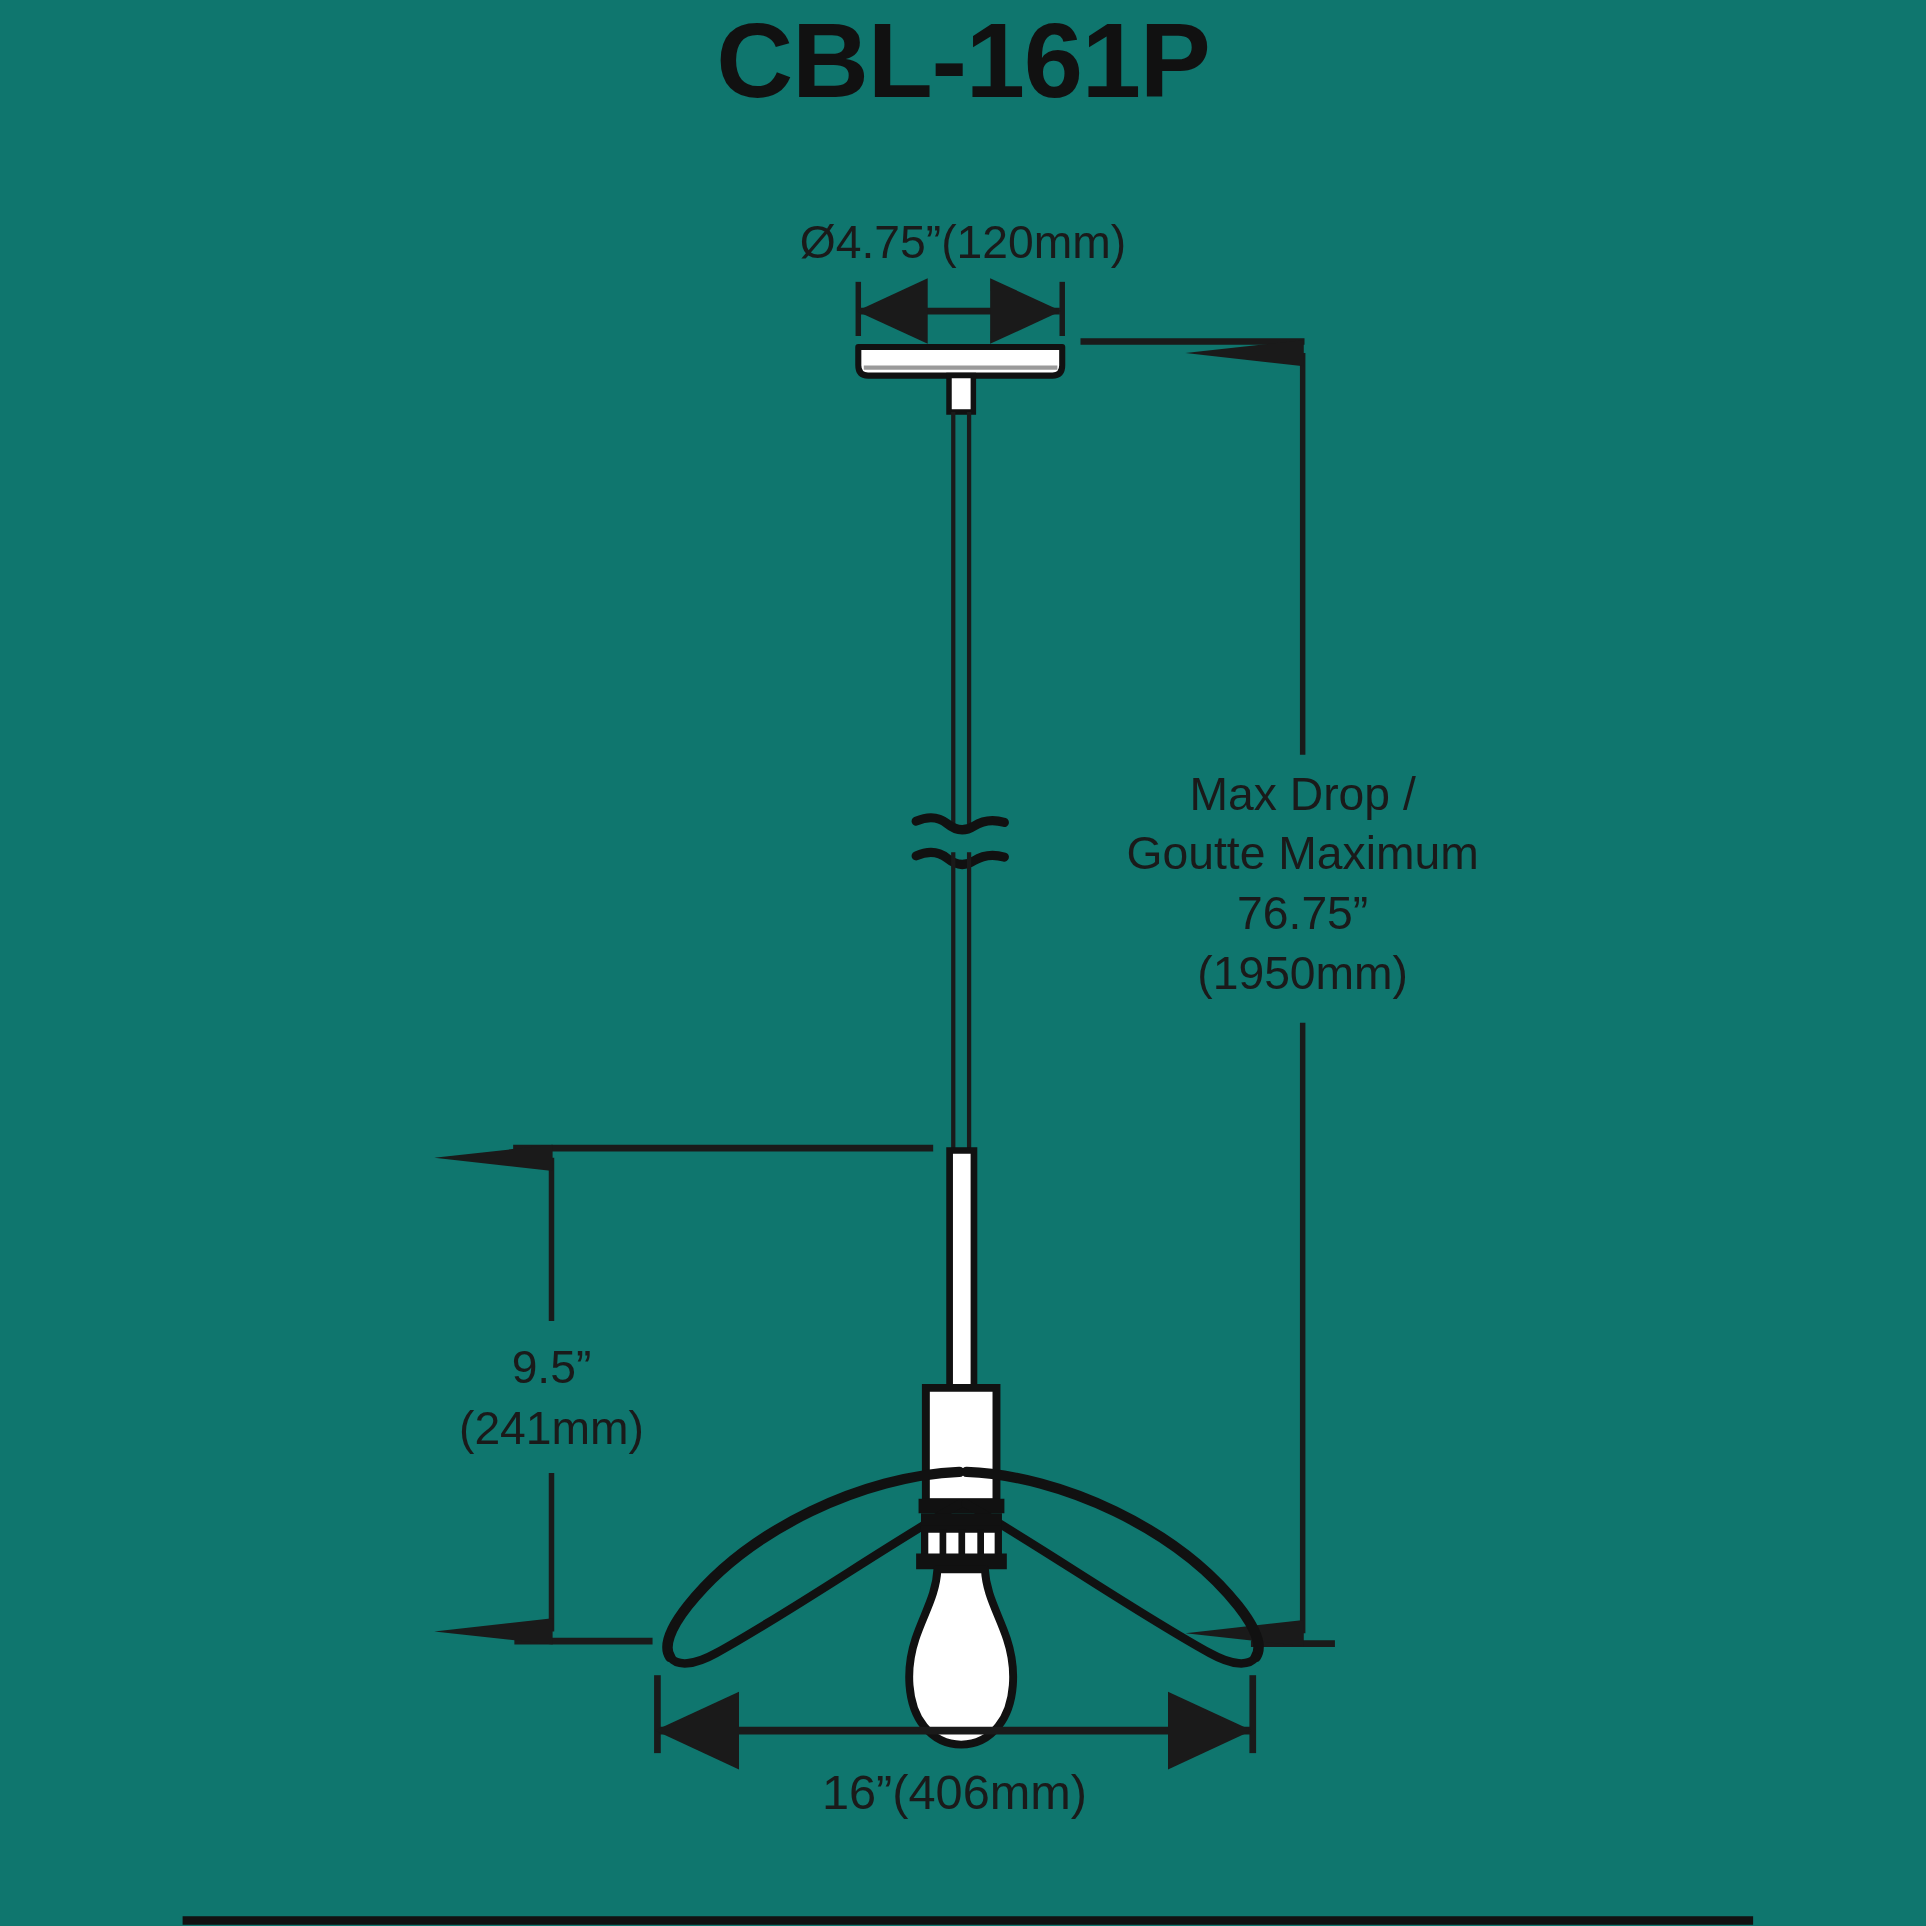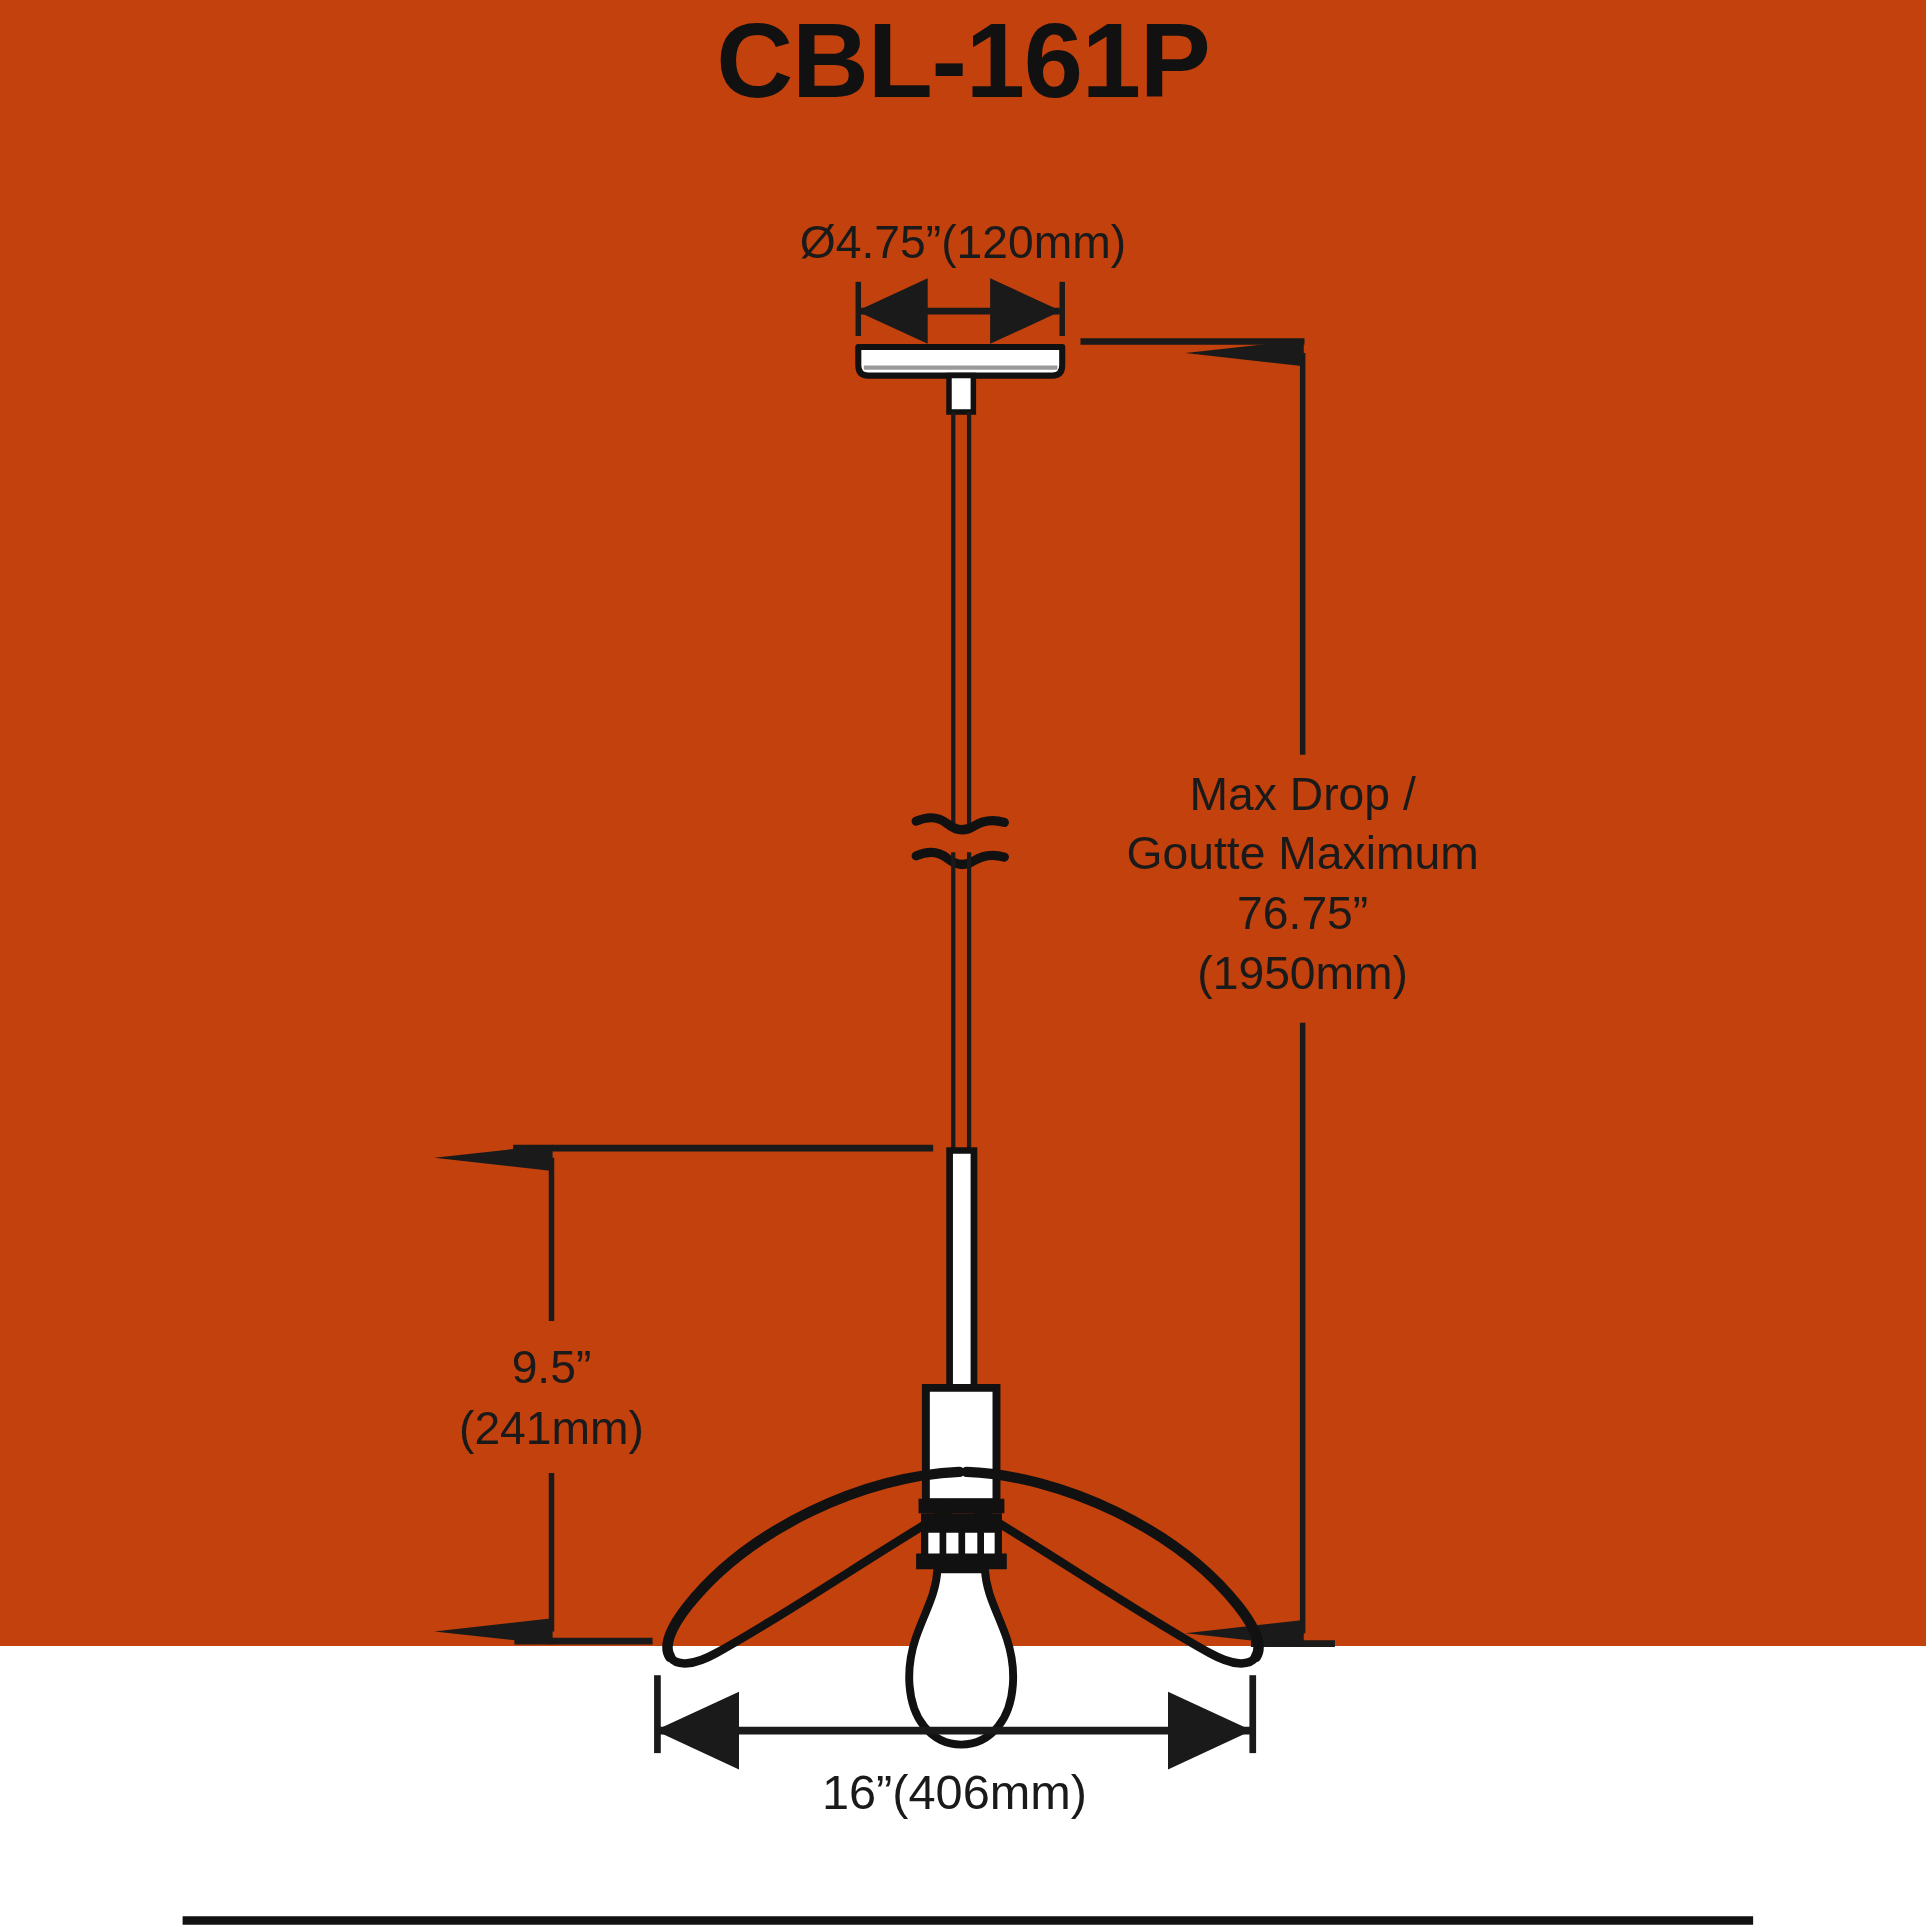--- a/index.html
+++ b/index.html
@@ -10,22 +10,22 @@
   body {
     width: 1926px;
     height: 1926px;
     overflow: hidden;
     font-family: "Liberation Sans", sans-serif;
     color: #1a1a1a;
   }
   #sheet {
     position: relative;
     width: 1926px;
-    height: 1646px;
-    background: #c2410c;
+    height: 1926px;
+    background: #0f766e;
   }
   #drawing-svg {
     position: absolute;
     inset: 0;
     width: 1926px;
     height: 1926px;
     display: block;
   }
   .title-text {
     font-family: "Liberation Sans", sans-serif;

